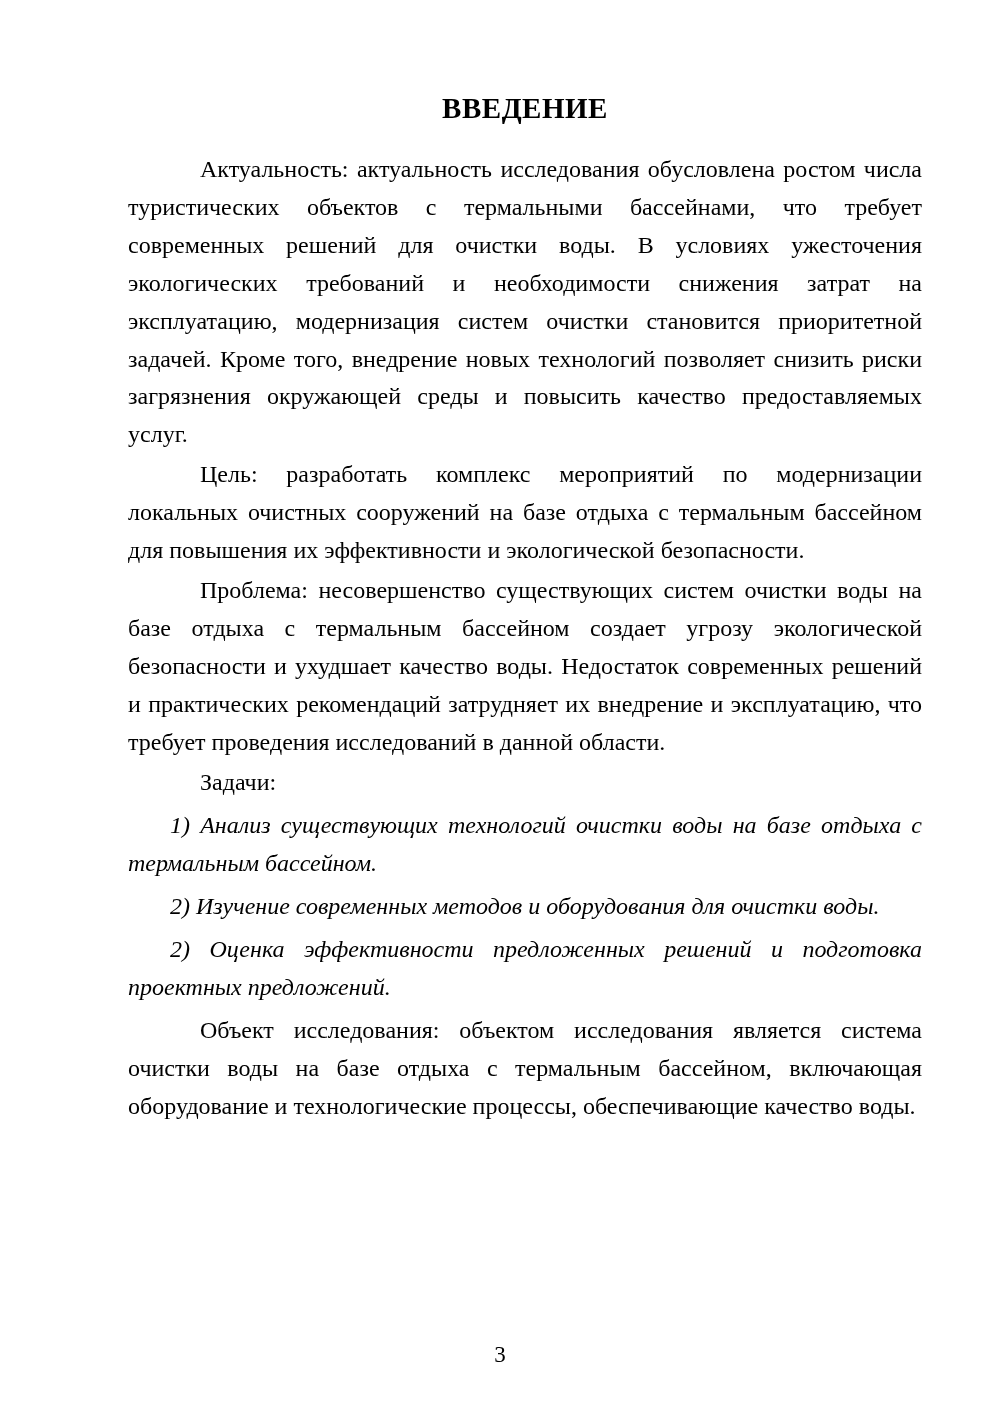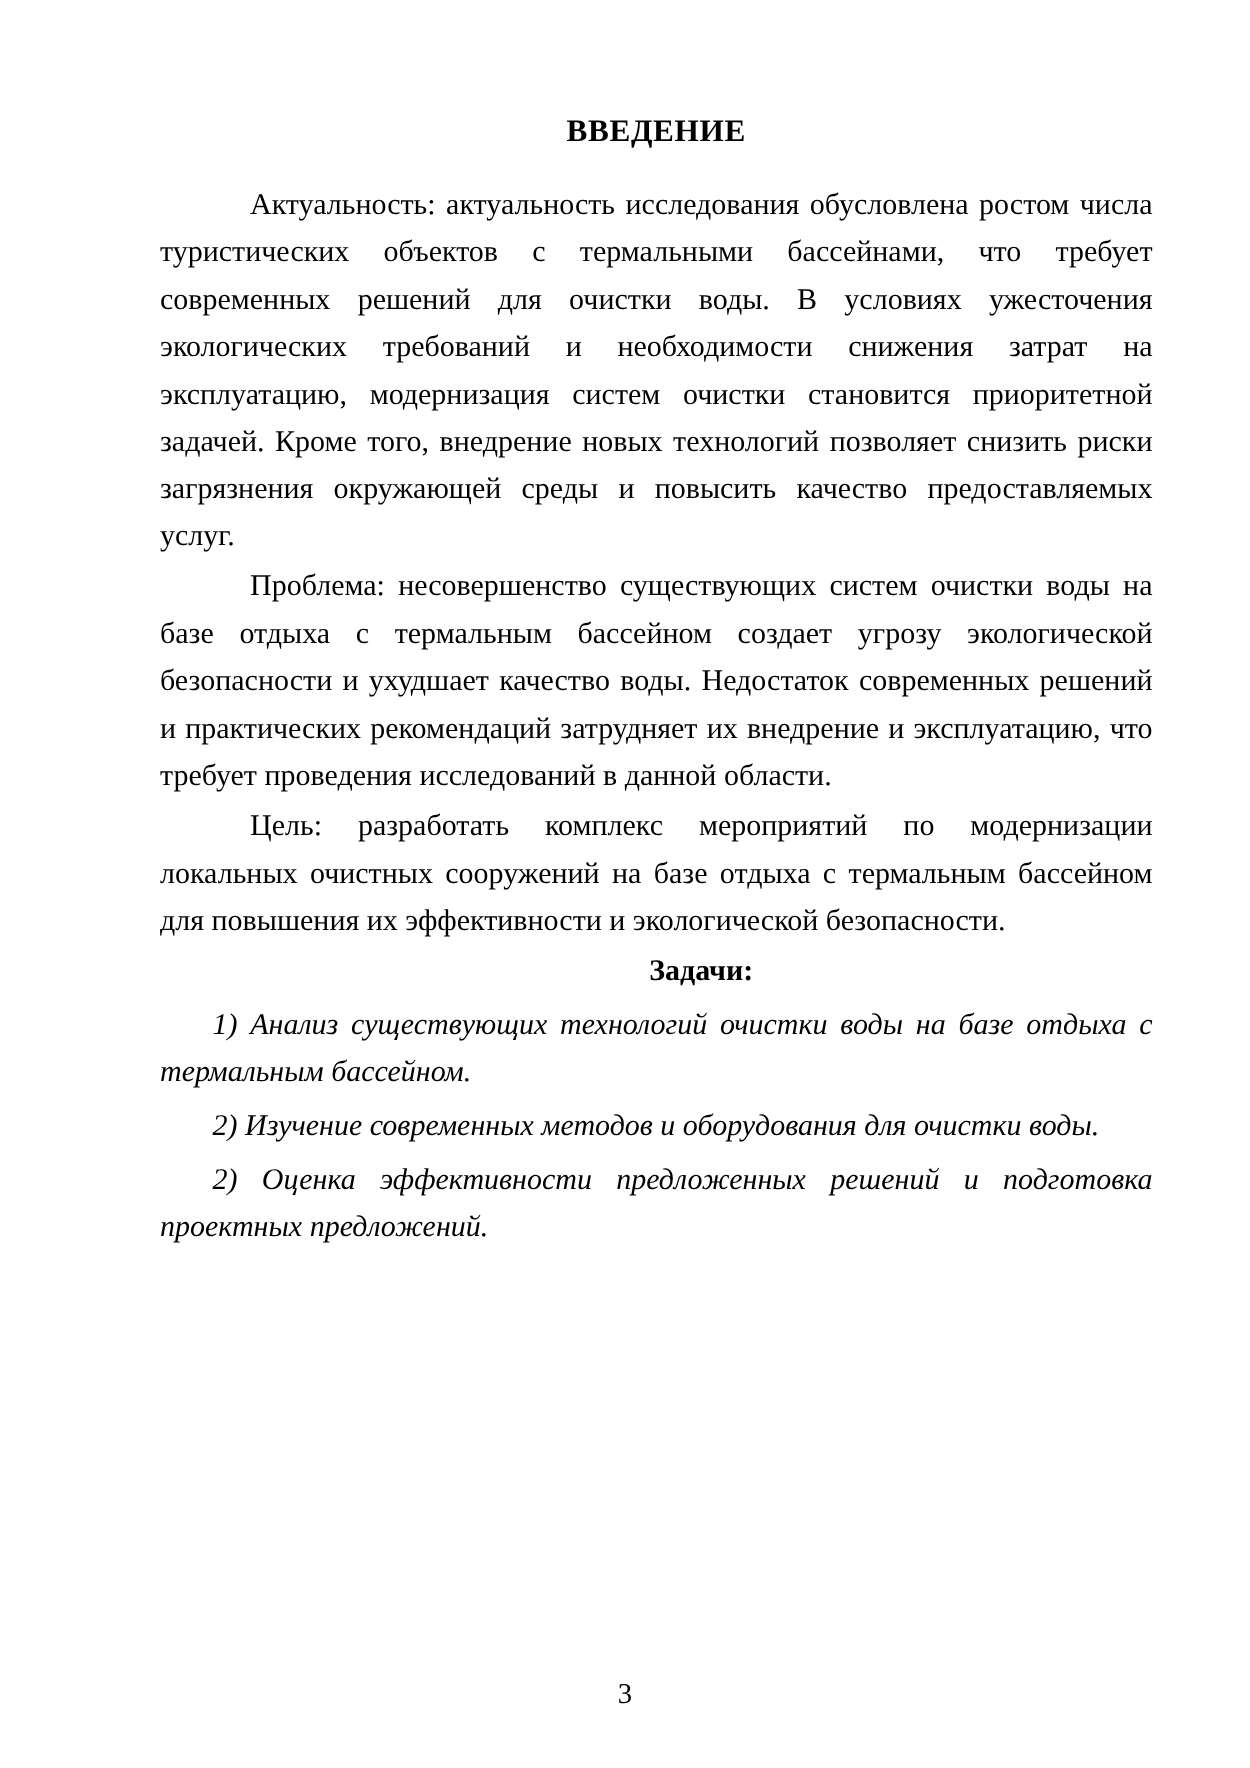--- a/index.html
+++ b/index.html
@@ -18,72 +18,72 @@
   .page {
     box-sizing: border-box;
     width: 1000px;
     height: 1414px;
     padding: 92px 78px 40px 128px;
     position: relative;
   }
   .doc-title {
     text-align: center;
     font-weight: bold;
-    font-size: 25px;
+    font-size: 29px;
     letter-spacing: 0.5px;
     margin: 0 0 26px 0;
   }
   .para {
     font-size: 24px;
     line-height: 1.58;
     text-align: justify;
     text-justify: inter-word;
     margin: 0 0 2px 0;
     text-indent: 72px;
     hyphens: none;
   }
   .para.list-item {
     text-indent: 42px;
     margin-bottom: 5px;
     font-style: italic;
   }
   .para.tasks {
     text-indent: 72px;
-    text-align: center;
+    text-align: left;
     margin-bottom: 6px;
-    font-weight: bold;
   }
   .page-number {
     position: absolute;
     bottom: 46px;
     left: 0;
     width: 1000px;
     text-align: center;
     font-size: 23px;
   }
 </style>
 </head>
 <body>
 
 <div class="page">
 
   <h1 class="doc-title">ВВЕДЕНИЕ</h1>
 
   <p class="para">Актуальность: актуальность исследования обусловлена ростом числа туристических объектов с термальными бассейнами, что требует современных решений для очистки воды. В условиях ужесточения экологических требований и необходимости снижения затрат на эксплуатацию, модернизация систем очистки становится приоритетной задачей. Кроме того, внедрение новых технологий позволяет снизить риски загрязнения окружающей среды и повысить качество предоставляемых услуг.</p>
 
+  <p class="para">Цель: разработать комплекс мероприятий по модернизации локальных очистных сооружений на базе отдыха с термальным бассейном для повышения их эффективности и экологической безопасности.</p>
+
   <p class="para">Проблема: несовершенство существующих систем очистки воды на базе отдыха с термальным бассейном создает угрозу экологической безопасности и ухудшает качество воды. Недостаток современных решений и практических рекомендаций затрудняет их внедрение и эксплуатацию, что требует проведения исследований в данной области.</p>
-
-  <p class="para">Цель: разработать комплекс мероприятий по модернизации локальных очистных сооружений на базе отдыха с термальным бассейном для повышения их эффективности и экологической безопасности.</p>
 
   <p class="para tasks">Задачи:</p>
 
   <p class="para list-item">1) Анализ существующих технологий очистки воды на базе отдыха с термальным бассейном.</p>
 
   <p class="para list-item">2) Изучение современных методов и оборудования для очистки воды.</p>
 
 
 
   <p class="para list-item">2) Оценка эффективности предложенных решений и подготовка проектных предложений.</p>
 
+  <p class="para">Объект исследования: объектом исследования является система очистки воды на базе отдыха с термальным бассейном, включающая оборудование и технологические процессы, обеспечивающие качество воды.</p>
 
   <div class="page-number">3</div>
 
 </div>
 
 </body></html>

